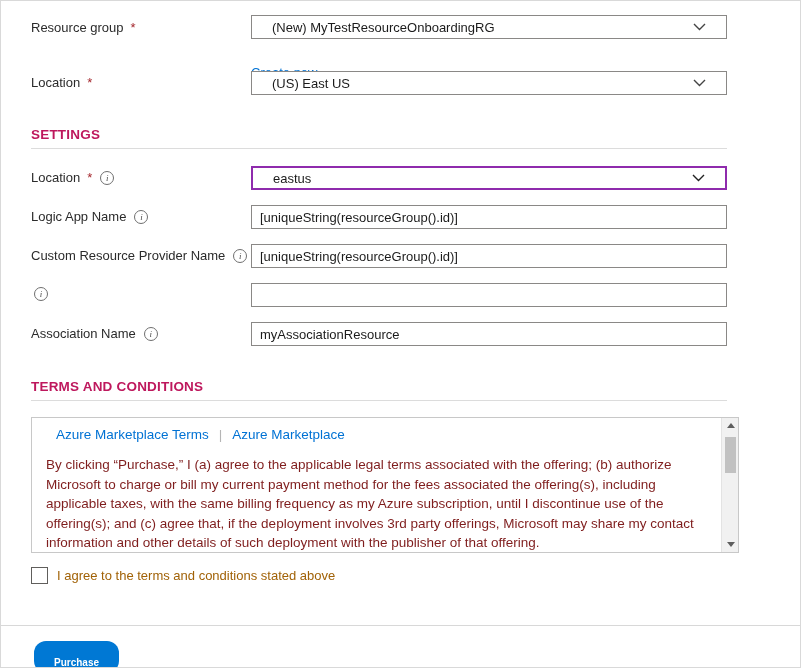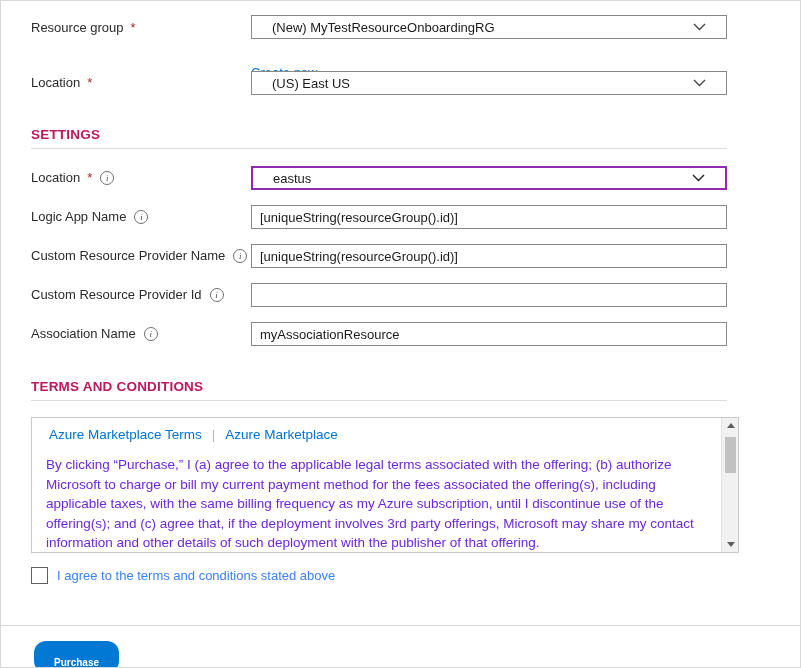--- a/index.html
+++ b/index.html
@@ -42,27 +42,27 @@
   .section-heading {
     position:absolute; left:30px; font-size:13.5px; font-weight:700;
     color:#be185d; letter-spacing:.2px;
   }
   .divider { position:absolute; height:1px; background:#dcdcdc; }
   .terms-box {
     position:absolute; left:30px; top:416px; width:708px; height:136px;
     border:1px solid #c8c8c8; background:#fff; overflow:hidden;
   }
   .terms-links {
-    position:absolute; left:17px; top:9px; font-size:13.5px;
+    position:absolute; left:24px; top:9px; font-size:13.5px;
     display:flex; align-items:center; gap:10px;
   }
   .pipe { color:#b5b5b5; }
   .terms-body {
     position:absolute; left:14px; top:37px; width:660px;
-    font-size:13.5px; line-height:19.5px; color:#6d28d9;
+    font-size:13.5px; line-height:19.5px; color:#7f1d1d;
   }
   .scrollbar {
     position:absolute; top:0; right:0; width:17px; height:134px;
     background:#f1f1f1; border-left:1px solid #e3e3e3;
   }
   .sb-btn {
     position:absolute; left:0; width:17px; height:15px;
     display:flex; align-items:center; justify-content:center; cursor:pointer;
   }
   .sb-up { top:0; }
@@ -79,21 +79,21 @@
     position:absolute; left:3px; top:19px; width:11px; height:36px;
     background:#c1c1c1; cursor:pointer;
   }
   .agree-row {
     position:absolute; left:30px; top:566px;
     display:flex; align-items:center; gap:9px;
   }
   .checkbox {
     width:17px; height:17px; border:1px solid #605e5c; background:#fff; cursor:pointer;
   }
-  .agree-label { font-size:13px; color:#3b82f6; }
+  .agree-label { font-size:13px; color:#a16207; }
   .purchase-btn {
     position:absolute; left:33px; top:640px; height:24px; min-width:85px;
     background:#0078d4; color:#fff; border:none; border-radius:12px;
     font-size:10px; font-weight:700; cursor:pointer; padding:16px 14px;
     font-family:"Liberation Sans","DejaVu Sans",sans-serif;
   }
 </style>
 </head>
 <body>
 
@@ -149,21 +149,20 @@
   </div>
   <input class="control textbox" style="top: 204px;" value="[uniqueString(resourceGroup().id)]">
 
   <div class="field-label" style="top:247px;">
     <span>Custom Resource Provider Name</span>
     <span class="info-icon">i</span>
   </div>
   <input class="control textbox" style="top: 243px;" value="[uniqueString(resourceGroup().id)]">
 
   <div class="field-label" style="top:286px;">
-    <span>Custom Resource Provider Id</span>
     <span class="info-icon">i</span>
   </div>
   <input class="control textbox" style="top: 282px;" value="">
 
   <div class="field-label" style="top:325px;">
     <span>Association Name</span>
     <span class="info-icon">i</span>
   </div>
   <input class="control textbox" style="top: 321px;" value="myAssociationResource">
 

